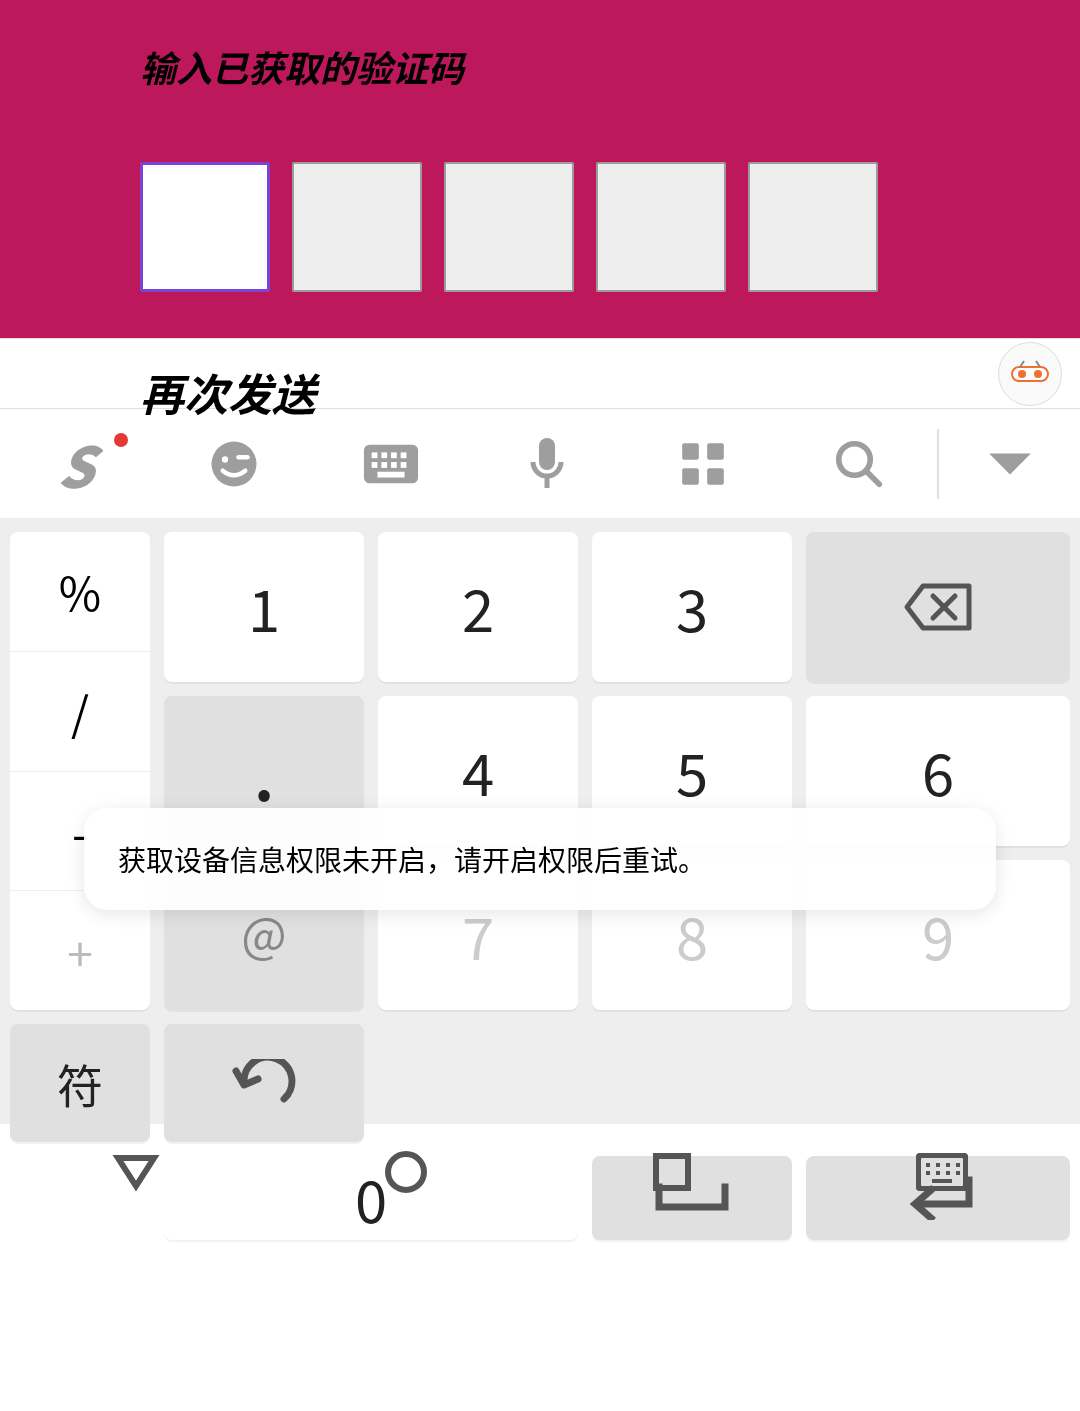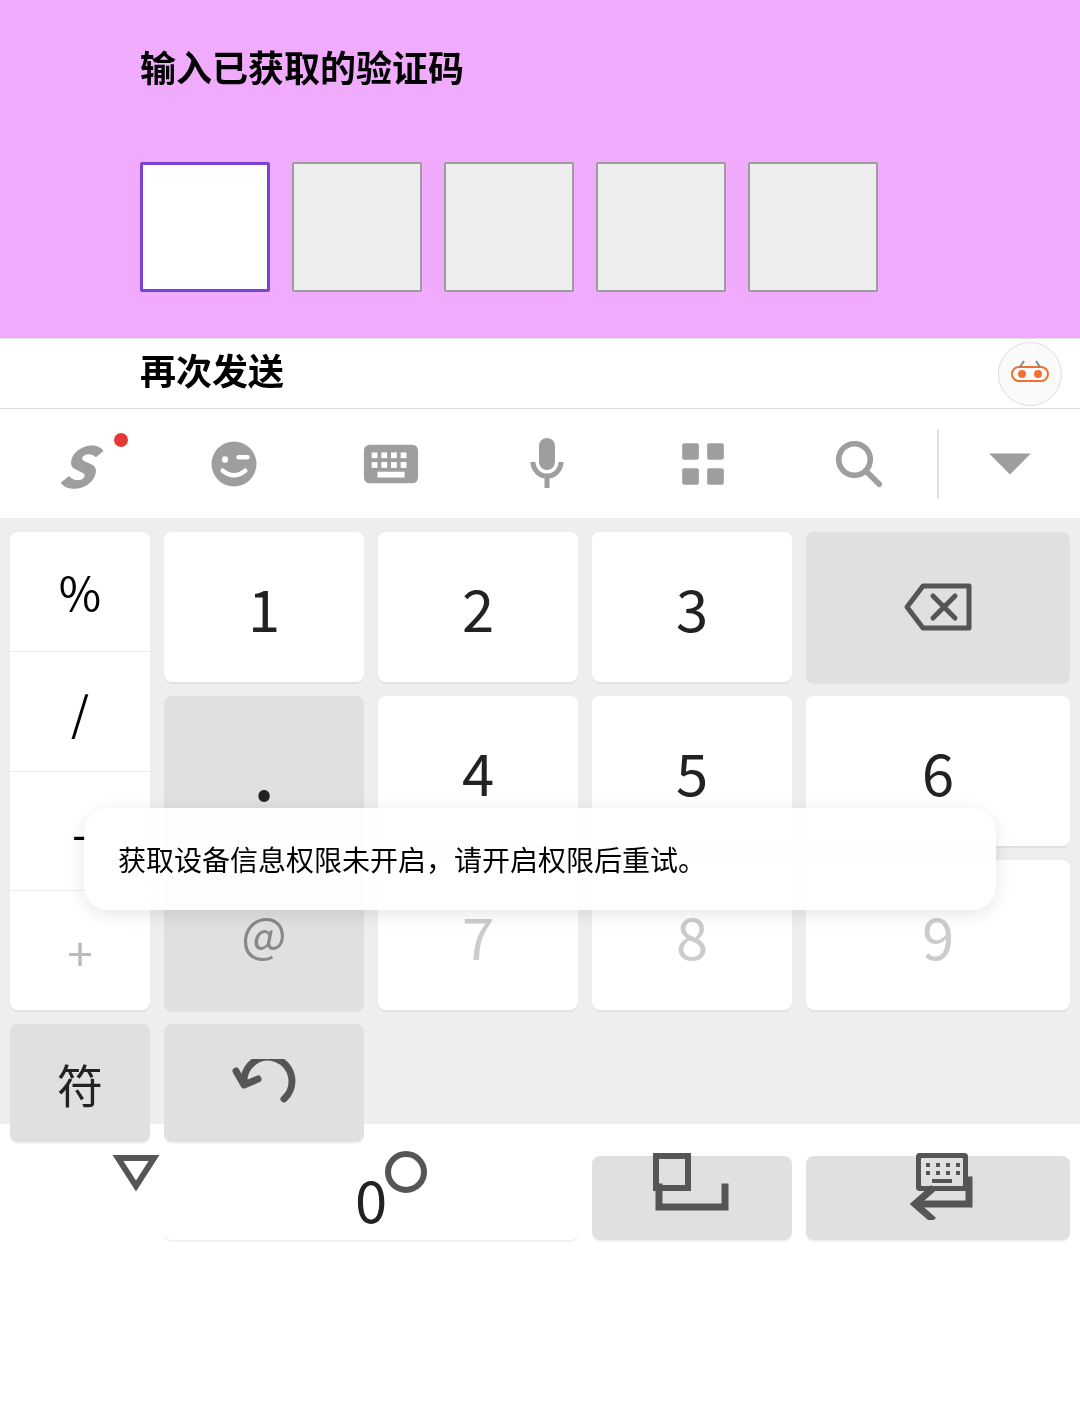--- a/index.html
+++ b/index.html
@@ -1,23 +1,23 @@
 <!DOCTYPE html>
 <html><head>
 <meta charset="utf-8">
 <style>
   * { box-sizing: border-box; margin: 0; padding: 0; }
   html, body { width: 1080px; height: 1411px; font-family: -apple-system, "Noto Sans CJK SC", sans-serif; background: #fff; overflow: hidden; }
 
-  .app-area { height: 338px; padding: 40px 100px 0 140px; position: relative; background:#f0abfc; }
+  .app-area { height: 338px; padding: 40px 100px 0 140px; position: relative; background:#be185d;font-style:italic; }
   .title { font-size: 36px; font-weight: 700; color: #000; }
   .code-row { display: flex; gap: 22px; margin-top: 70px; }
   .code-box { width: 130px; height: 130px; border: 2px solid #9c9c9c; background: #eeeeee; border-radius: 2px;}
   .code-box.active { border: 3px solid #7b42d6; background: #fff; }
-  .resend { font-size: 36px; font-weight: 700; margin-top: 51px; }
+  .resend { font-size: 44px; font-weight: 700; margin-top: 68px; }
 
   .suggestion-bar { height: 70px; background: #fff; border-top: 1px solid #e0e0e0; display:flex; align-items:center; justify-content:flex-end; padding-right:18px; }
   .avatar-bubble { width:64px; height:64px; border-radius:50%; background:#fafafa; border:1px solid #ddd; display:flex; align-items:center; justify-content:center; }
 
   .toolbar { height: 110px; background: #fff; border-top: 1px solid #e0e0e0; display:flex; align-items:center; }
   .tool-cell { flex:1; display:flex; align-items:center; justify-content:center; position:relative; }
   .tool-cell.divider { flex:0 0 2px; background:#e0e0e0; height:70px; }
   .tool-cell svg { fill:#9e9e9e; }
   .red-dot { position:absolute; width:14px; height:14px; border-radius:50%; background:#e53935; top:10px; right:28px; }
 

